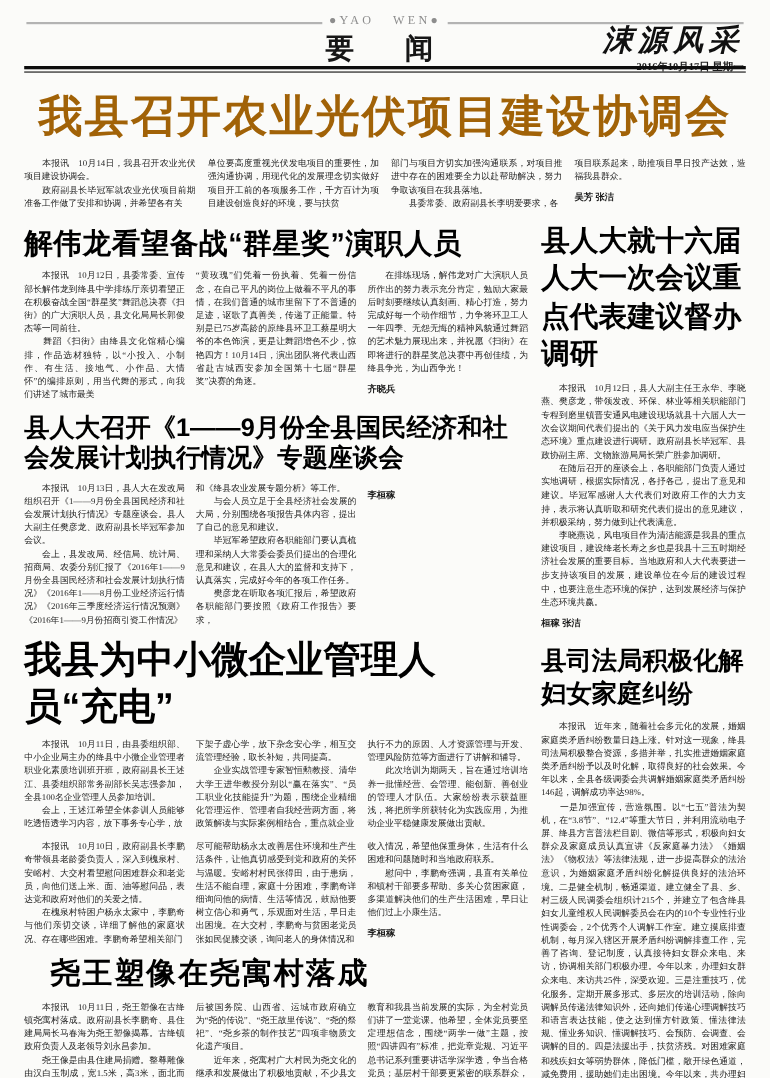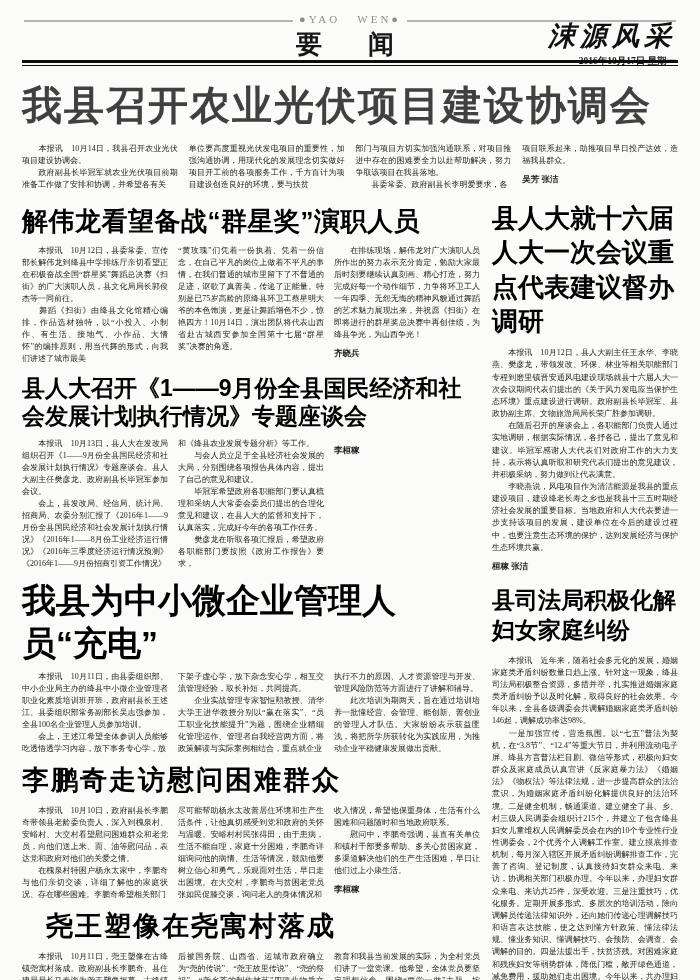--- a/index.html
+++ b/index.html
@@ -18,21 +18,21 @@
   .pageno { font-size:33px; font-weight:900; font-family:"Liberation Sans", sans-serif; line-height:0.95; letter-spacing:-1px; }
   .editor { font-size:8.5px; font-weight:bold; line-height:1.6; white-space:pre; }
   .mast-block { position:absolute; right:2px; top:18px; text-align:right; }
   .masthead { font-size:27px; font-weight:bold; font-style:italic; letter-spacing:5px; white-space:nowrap; color:#101010; }
   .dateline { font-size:9.5px; font-weight:bold; margin-top:1px; }
   .rule-thick { position:absolute; bottom:3px; left:0; right:0; border-top:3px solid #0d0d0d; }
   .rule-thin  { position:absolute; bottom:0;  left:0; right:0; border-top:1px solid #0d0d0d; }
 
   
   .lead-headline { font-family:"Liberation Sans", sans-serif; font-weight:900; font-size:40px;
-                   letter-spacing:2px; color:#404040; margin:12px 0 10px; white-space:nowrap; }
+                   letter-spacing:2px; text-align:center; color:#a16207; margin:12px 0 10px; white-space:nowrap; }
   .lead-body { display:flex; gap:11px; }
   .lead-col { flex:1; }
 
   
   .coltext { display:block; white-space:pre-wrap; text-align:justify; font-size:8px; line-height:1.5; color:#222; }
   .byline { font-weight:bold; font-size:8.5px; margin-top:7px; padding-right:8px; }
 
   
   .main { display:flex; gap:12px; margin-top:10px; }
   .left-zone { width:458px; }
@@ -150,21 +150,20 @@
 　　企业实战管理专家智恒勲教授、清华大学王进华教授分别以“赢在落实”、“员工职业化技能提升”为题，围绕企业精细化管理运作、管理者自我经营两方面，将政策解读与实际案例相结合，重点就企业</span>
           </div>
           <div class="col">
             <span class="coltext">执行不力的原因、人才资源管理与开发、管理风险防范等方面进行了讲解和辅导。
 　　此次培训为期两天，旨在通过培训培养一批懂经营、会管理、能创新、善创业的管理人才队伍。大家纷纷表示获益匪浅，将把所学所获转化为实践应用，为推动企业平稳健康发展做出贡献。</span>
           </div>
         </div>
       </div>
 
       <div class="art">
-        <div class="art-headline h4a">李鹏奇走访慰问困难群众</div>
         <div class="cols">
           <div class="col">
             <span class="coltext">　　本报讯　10月10日，政府副县长李鹏奇带领县老龄委负责人，深入到槐泉村、安峪村、大交村看望慰问困难群众和老党员，向他们送上米、面、油等慰问品，表达党和政府对他们的关爱之情。
 　　在槐泉村特困户杨永太家中，李鹏奇与他们亲切交谈，详细了解他的家庭状况、存在哪些困难。李鹏奇希望相关部门</span>
           </div>
           <div class="col">
             <span class="coltext">尽可能帮助杨永太改善居住环境和生产生活条件，让他真切感受到党和政府的关怀与温暖。安峪村村民张得田，由于患病，生活不能自理，家庭十分困难，李鹏奇详细询问他的病情、生活等情况，鼓励他要树立信心和勇气，乐观面对生活，早日走出困境。在大交村，李鹏奇与贫困老党员张如民促膝交谈，询问老人的身体情况和</span>
           </div>
           <div class="col">
             <span class="coltext">收入情况，希望他保重身体，生活有什么困难和问题随时和当地政府联系。

